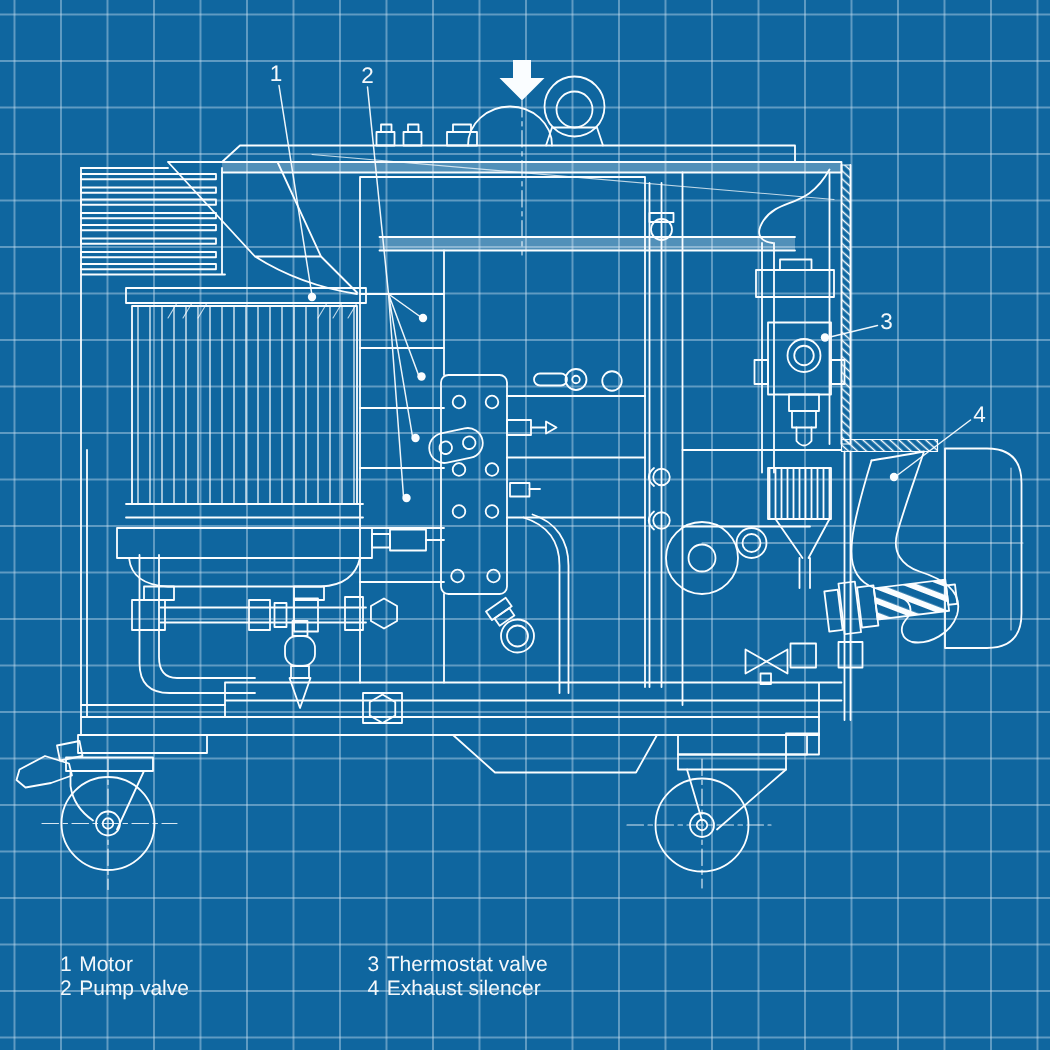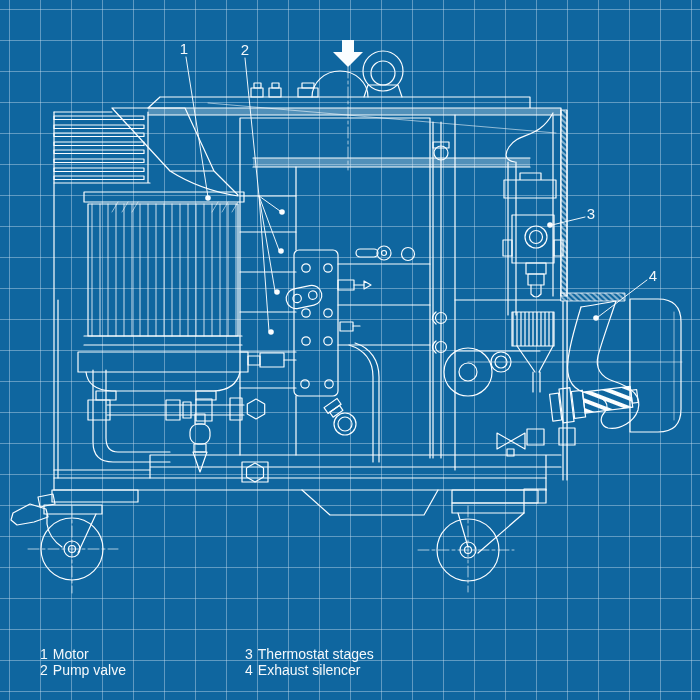--- a/index.html
+++ b/index.html
@@ -21,21 +21,21 @@
   .k .d{fill:#fafdff;stroke:none}
   .k .t{stroke-width:.75;opacity:.75}
   .k .cl{stroke-width:.8;opacity:.85;stroke-dasharray:11 3 3 3}
   .k .lead{stroke-width:1;opacity:.95}
   .k .fin{stroke-width:.85;opacity:.95}
   .k .hv{fill:url(#pv)}
   .k .hd{fill:url(#pd)}
   .k .hw{fill:url(#pw);stroke-width:.8}
   .k text{stroke:none;fill:#f4f8fb;font:15px "Liberation Sans",sans-serif;text-anchor:middle}
   .legend{position:absolute;top:630px;left:0;width:700px;color:#f4f8fb;font-size:14px;line-height:16px}
-  .legend .col{position:absolute;top:16px;white-space:nowrap}
+  .legend .col{position:absolute;top:4px;white-space:nowrap}
   .legend .c1{left:40px}
   .legend .c2{left:245px}
   .legend .num{display:inline-block;margin-right:5px}
 </style>
 </head>
 <body>
 
 <div class="stage">
 
 <svg id="bp" width="700" height="700" viewBox="0 0 700 700">
@@ -273,21 +273,21 @@
   <div class="col c1">
     <div class="row">
       <span class="num">1</span><span class="lbl">Motor</span>
     </div>
     <div class="row">
       <span class="num">2</span><span class="lbl">Pump valve</span>
     </div>
   </div>
   <div class="col c2">
     <div class="row">
-      <span class="num">3</span><span class="lbl">Thermostat stages</span>
+      <span class="num">3</span><span class="lbl">Thermostat valve</span>
     </div>
     <div class="row">
       <span class="num">4</span><span class="lbl">Exhaust silencer</span>
     </div>
   </div>
 </div>
 
 </div>
 
 </body></html>

